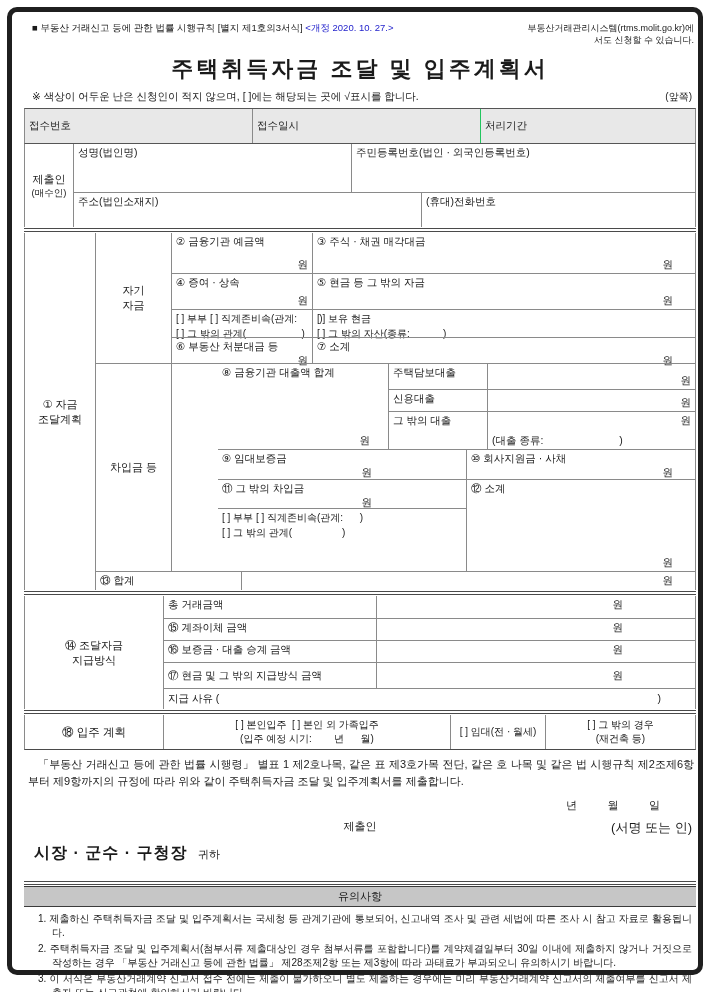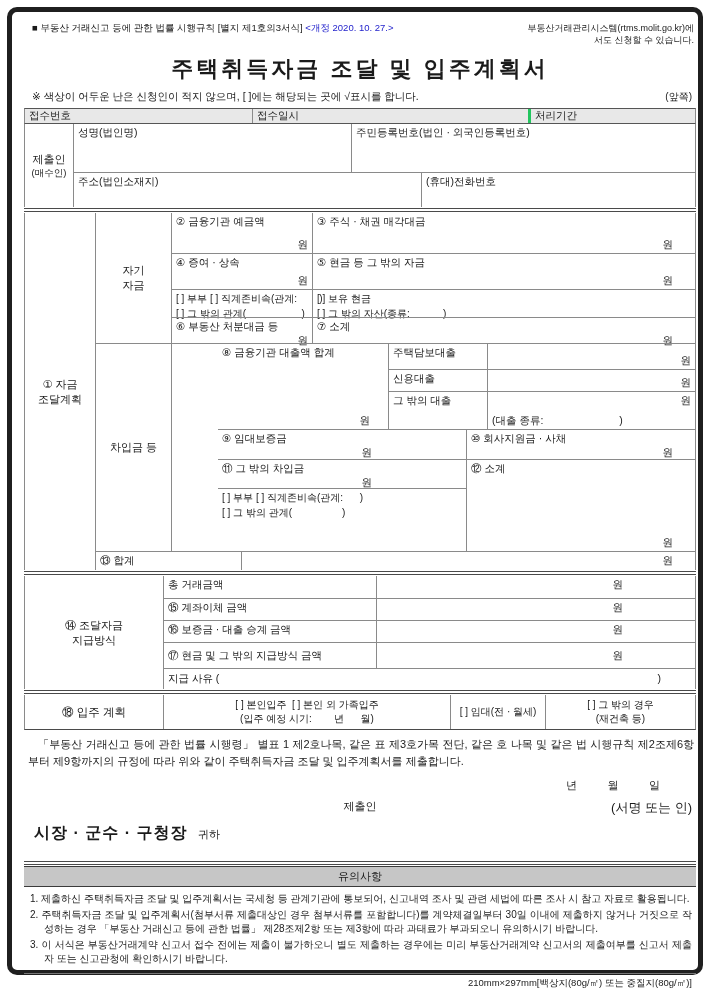--- a/index.html
+++ b/index.html
@@ -19,35 +19,35 @@
   .sep-d{height:2px;border-top:1.5px solid #4a4a4a;border-bottom:1.5px solid #4a4a4a;margin:1px 0;}
   .tbl{box-sizing:border-box;border-left:1px solid #8a8a8a;border-right:1px solid #8a8a8a;}
   .row{display:flex;box-sizing:border-box;}
   .bt{border-top:1px solid #8a8a8a;}
   .bl{border-left:1px solid #8a8a8a;}
   .cell{box-sizing:border-box;padding:2px 4px;font-size:10.5px;line-height:1.3;}
   .clabel{display:flex;align-items:center;justify-content:center;text-align:center;font-size:11px;}
   .amt{display:flex;flex-direction:column;justify-content:space-between;}
   .won{text-align:right;font-size:10.5px;}
   .receipt{display:flex;background:#e8e8e8;border-top:1px solid #555;border-bottom:1px solid #555;border-left:1px solid #8a8a8a;border-right:1px solid #8a8a8a;font-size:10.5px;}
-  .receipt div{box-sizing:border-box;padding:0 4px;}
+  .receipt div{box-sizing:border-box;padding:10px 4px;}
   .small{font-size:9.5px;}
   .ckline{font-size:10px;line-height:1.45;}
   
   .decl{font-size:11px;line-height:1.55;text-align:justify;text-indent:10px;padding:6px 2px 2px 4px;}
   .dateline{text-align:right;font-size:11px;padding:6px 36px 2px 0;}
   .subline{position:relative;font-size:11px;height:20px;margin-top:4px;}
   .subline .center{position:absolute;left:0;right:0;text-align:center;}
   .subline .sign{position:absolute;right:4px;font-size:13px;}
   .mayor{padding:4px 0 16px 10px;}
   .mayor b{font-size:16px;letter-spacing:1px;}
   .mayor span.suffix{font-size:11px;margin-left:6px;}
   .noticehdr{background:#c6c6c6;border-top:1px solid #3a3a3a;border-bottom:1px solid #3a3a3a;text-align:center;font-size:11px;padding:2px 0;}
   .noticelist{font-size:10px;line-height:1.4;padding:4px 4px 6px 6px;text-align:justify;}
-  .noticelist div{padding:1px 0 1px 14px;text-indent:-14px;}
+  .noticelist div{padding:1px 0 1px 14px;text-indent:-14px;margin-left:8px;}
   .paper{border-top:1px solid #777;text-align:right;font-size:9.5px;padding:3px 4px 0 0;}
 </style>
 </head>
 <body>
 
 <div class="frame"></div>
 
 <div class="content">
 
   <div class="topline">
@@ -61,21 +61,21 @@
   <div class="title">주택취득자금 조달 및 입주계획서</div>
 
   <div class="noteline">
     <span>※ 색상이 어두운 난은 신청인이 적지 않으며, [ ]에는 해당되는 곳에 √표시를 합니다.</span>
     <span class="side">(앞쪽)</span>
   </div>
 
   <div class="receipt">
     <div style="width:227px;">접수번호</div>
     <div style="width:228px;border-left:1px solid #8a8a8a;">접수일시</div>
-    <div style="flex:1;border-left:3px solid #22c55e;margin-left:48px;">처리기간</div>
+    <div style="flex:1;border-left:1px solid #22c55e;">처리기간</div>
   </div>
 
   <div class="tbl">
     <div class="row" style="height:83px;">
       <div class="clabel" style="width:48px;">
         <div>
             <div>제출인</div>
             <div class="small">(매수인)</div>
           </div>
       </div>

